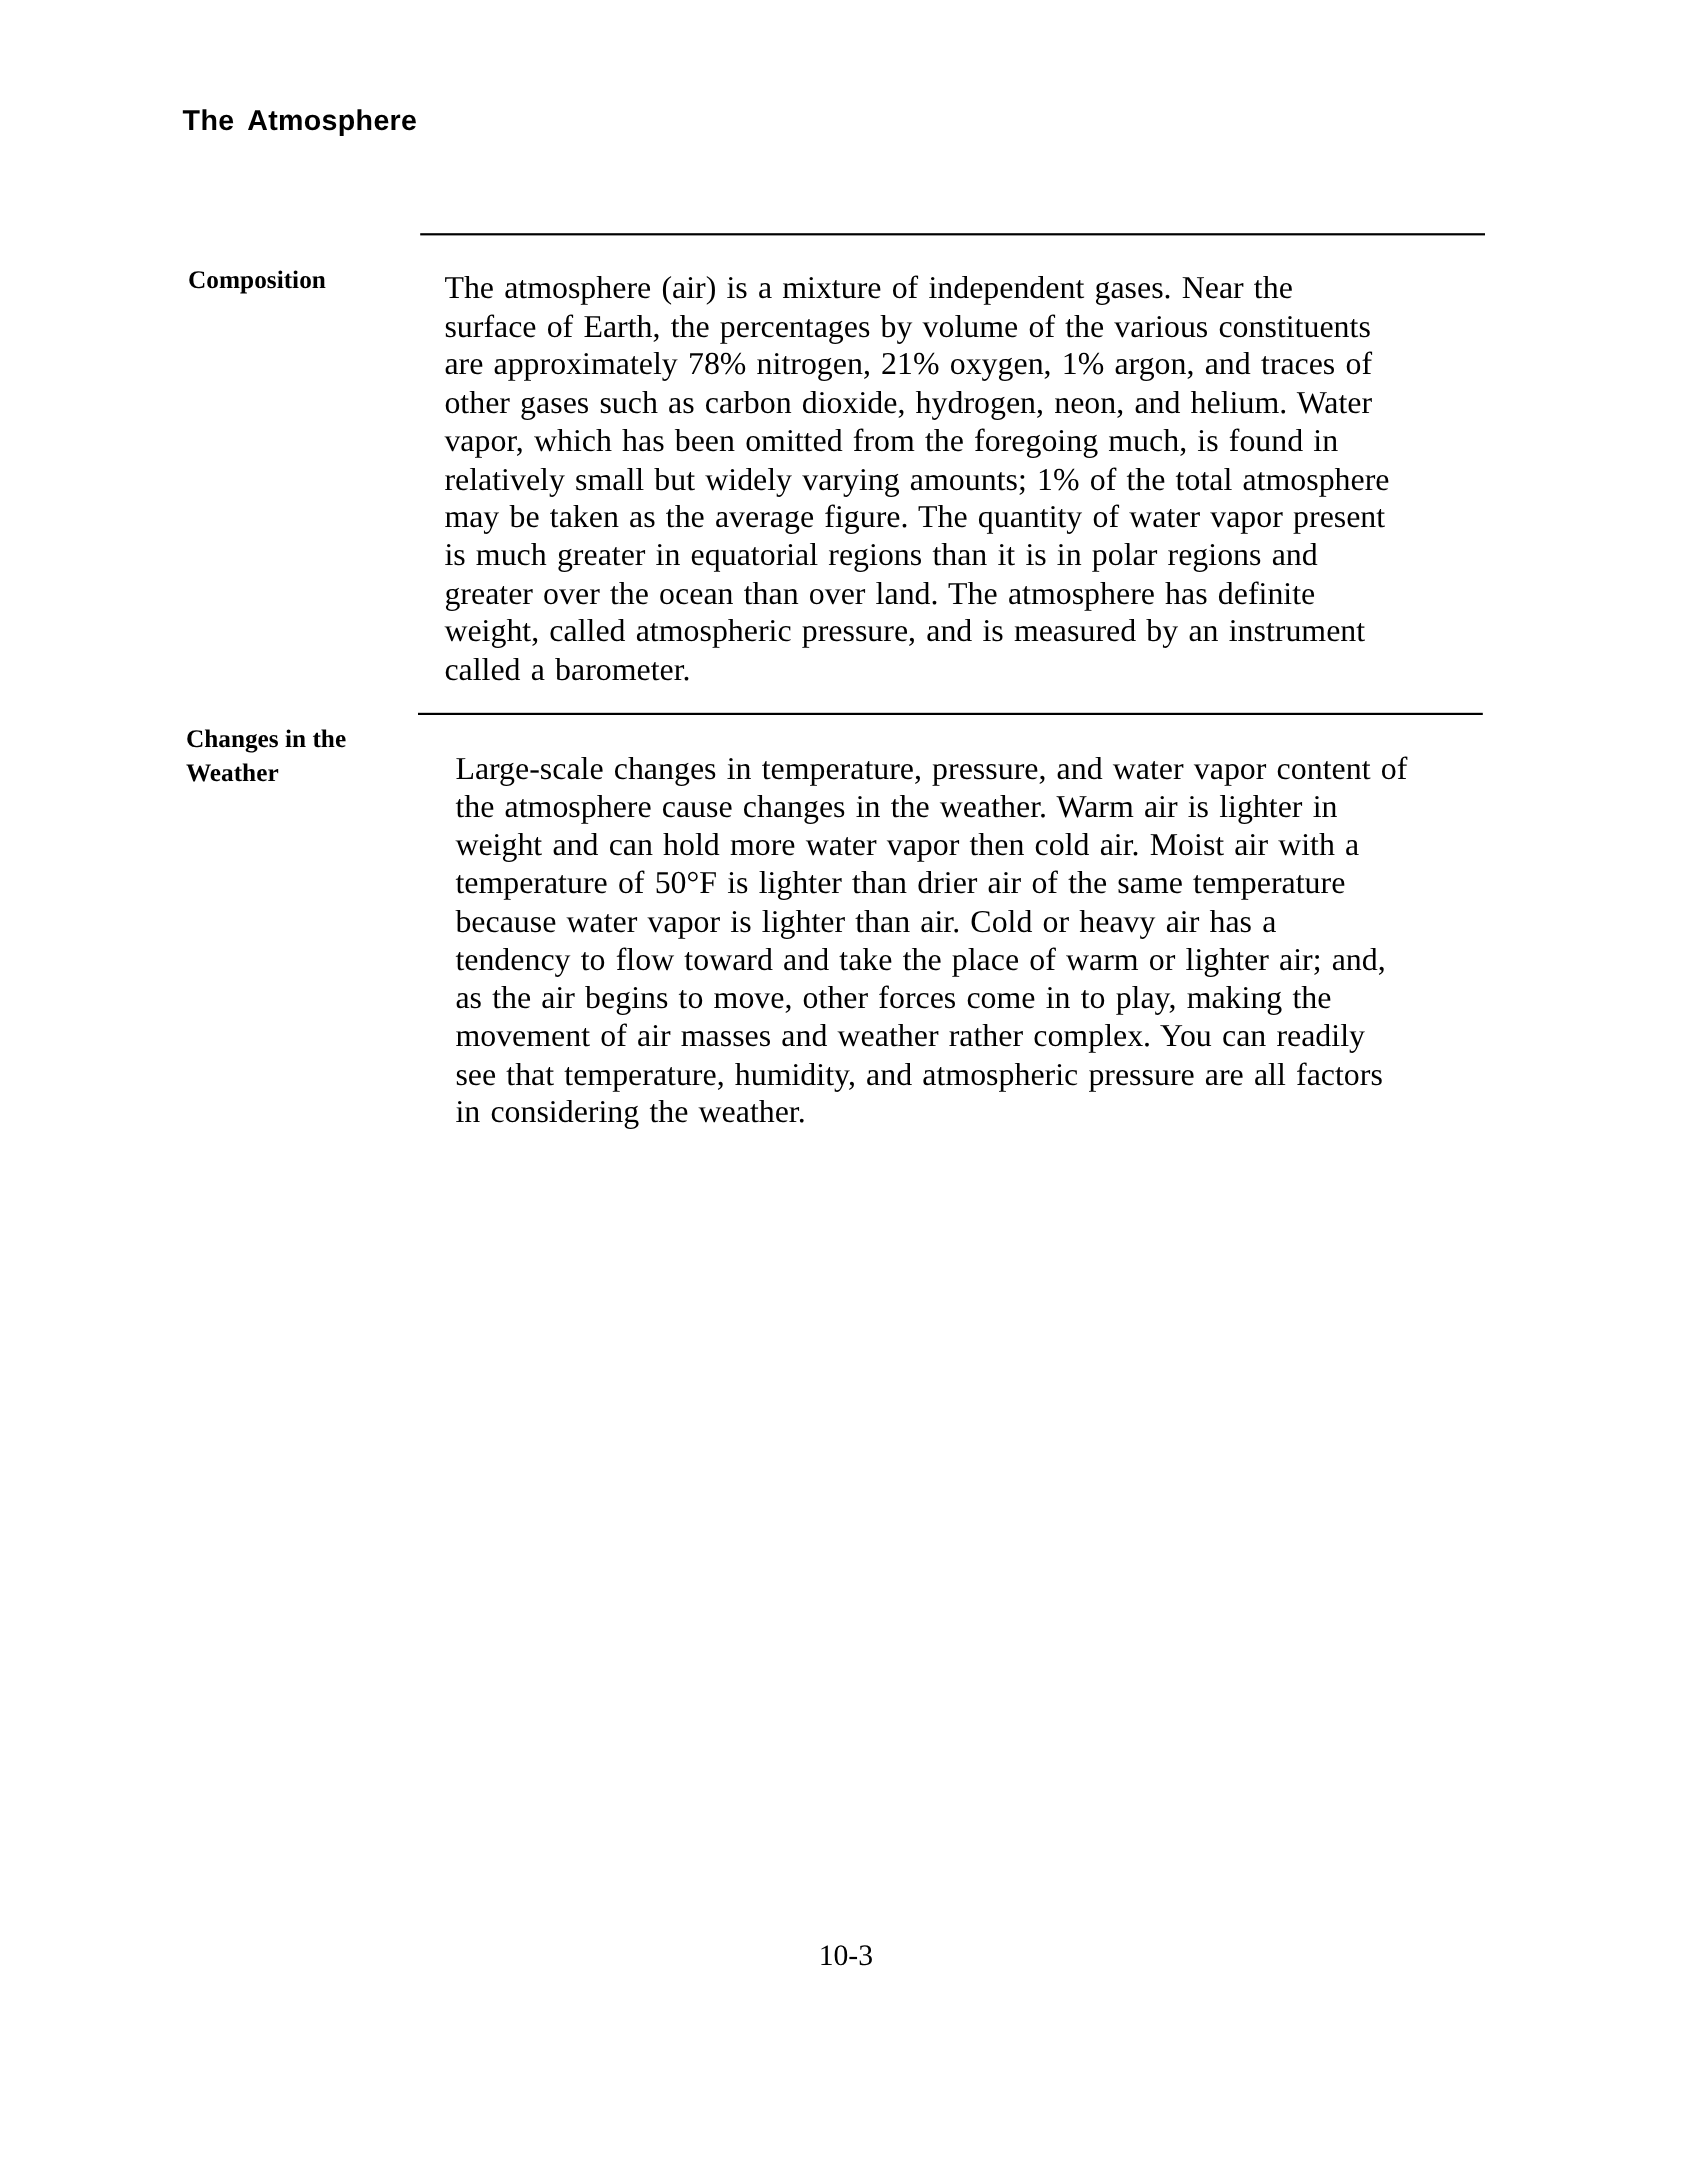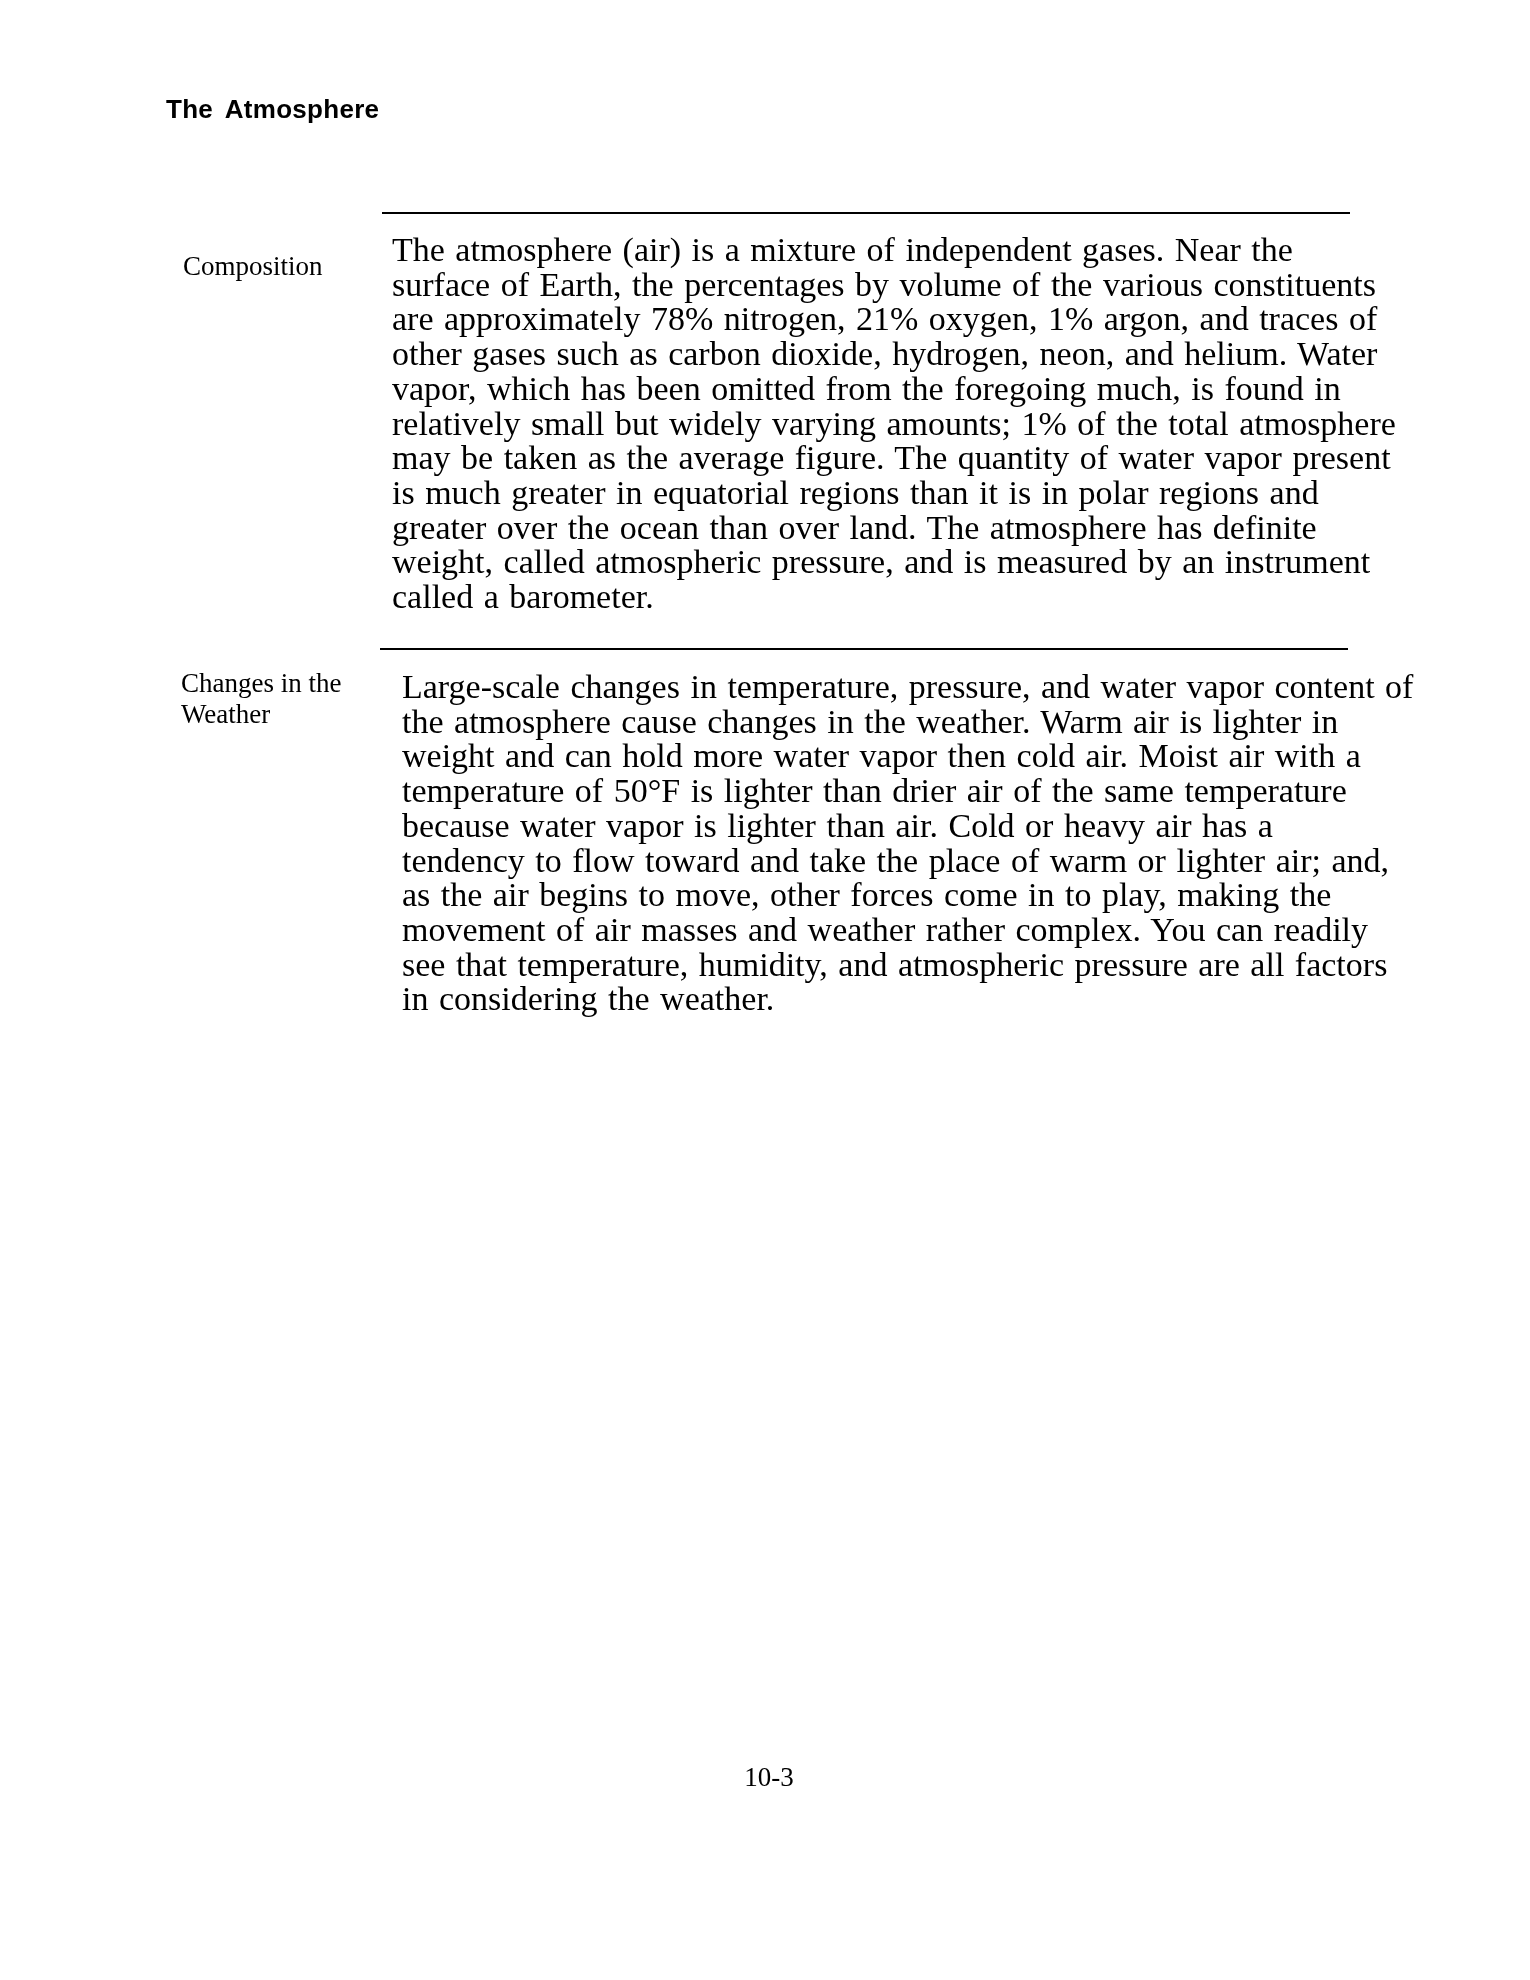--- a/index.html
+++ b/index.html
@@ -29,33 +29,33 @@
     .rule {
       position: absolute;
       height: 0;
       border-top: 2px solid #000000;
     }
     .rule-1 { left: 382px; top: 212px; width: 968px; }
     .rule-2 { left: 380px; top: 648px; width: 968px; }
     .side-heading {
       position: absolute;
       font-family: "Liberation Serif", serif;
-      font-weight: normal;
-      font-size: 27px;
+      font-weight: bold;
+      font-size: 23px;
       line-height: 31px;
-      margin: 16px;
+      margin: 4px;
     }
     .heading-composition { left: 167px; top: 235px; }
     .heading-weather { left: 165px; top: 652px; width: 200px; }
     .body-text {
       position: absolute;
       font-family: "Liberation Serif", serif;
-      font-size: 34px;
+      font-size: 29px;
       line-height: 34.7px;
-      margin: 0;
+      margin: 12px;
       white-space: nowrap;
     }
     .body-text .line {
       display: block;
       word-spacing: 2px;
     }
     .text-composition { left: 392px; top: 233px; }
     .text-weather { left: 402px; top: 670px; }
     .page-number {
       position: absolute;

